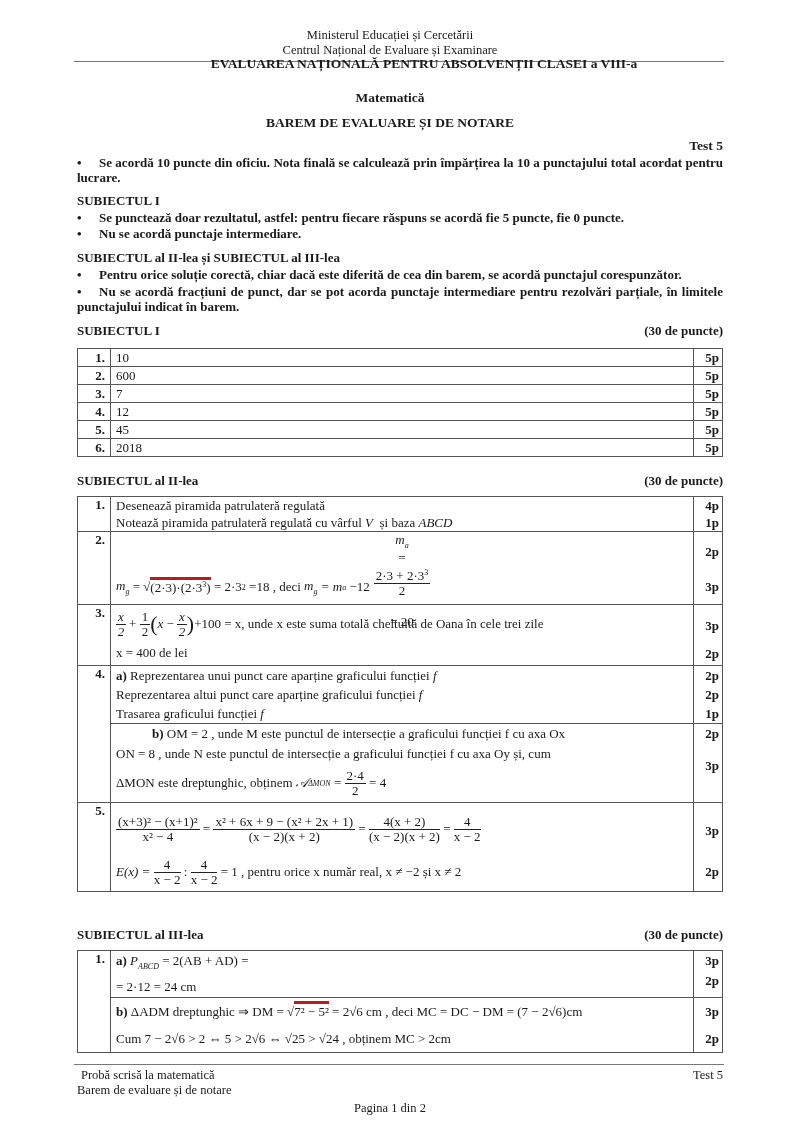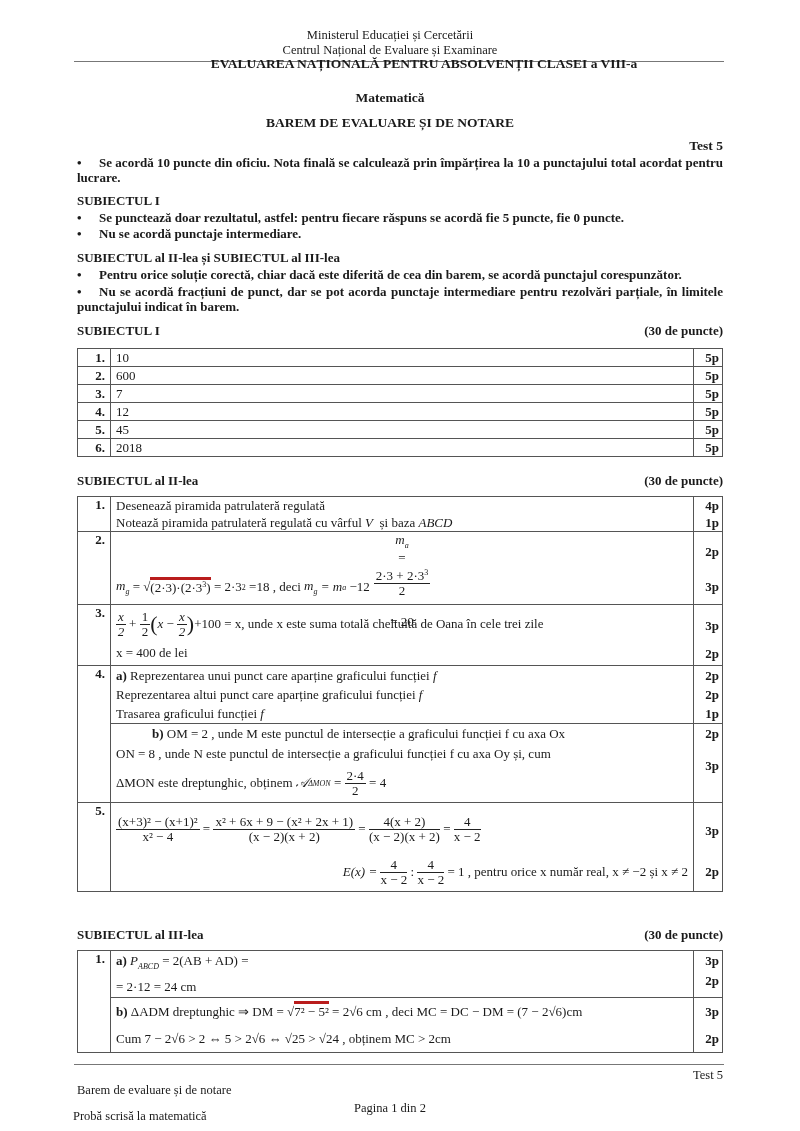--- a/index.html
+++ b/index.html
@@ -200,21 +200,21 @@
             </span>&nbsp;=&nbsp;
         <span class="frac">
               <span class="n">4(x + 2)</span>
               <span>(x − 2)(x + 2)</span>
             </span>&nbsp;=&nbsp;
         <span class="frac">
               <span class="n">4</span>
               <span>x − 2</span>
             </span>
       </div>
-      <div style="height:34px; display:flex; align-items:center;justify-content:flex-end;">
+      <div style="height:34px; display:flex; align-items:center;">
         <span class="m">E(x) =</span>&nbsp;
         <span class="frac">
               <span class="n">4</span>
               <span>x − 2</span>
             </span>&nbsp;:&nbsp;
         <span class="frac">
               <span class="n">4</span>
               <span>x − 2</span>
             </span>&nbsp;<span>= 1 , pentru orice  x  număr real,  x ≠ −2  și  x ≠ 2</span>
       </div>
@@ -251,16 +251,16 @@
     </td>
     <td class="pts">
       <div style="line-height:28px;">3p</div>
       <div style="line-height:26px;">2p</div>
     </td>
   </tr>
 </tbody>
   </table>
 
 <div class="hline" style="top:1064px;"></div>
-<div class="abs foot" style="top:1068px; left:73px;margin-top:41px;">Probă scrisă la matematică</div>
+<div class="abs foot" style="top:1068px; left:81px;">Probă scrisă la matematică</div>
 <div class="abs foot" style="top:1083px; left:77px;">Barem de evaluare și de notare</div>
 <div class="abs foot" style="top:1068px; right:77px;">Test 5</div>
 <div class="abs center foot" style="top:1101px;">Pagina 1 din 2</div>
 
 </body></html>

